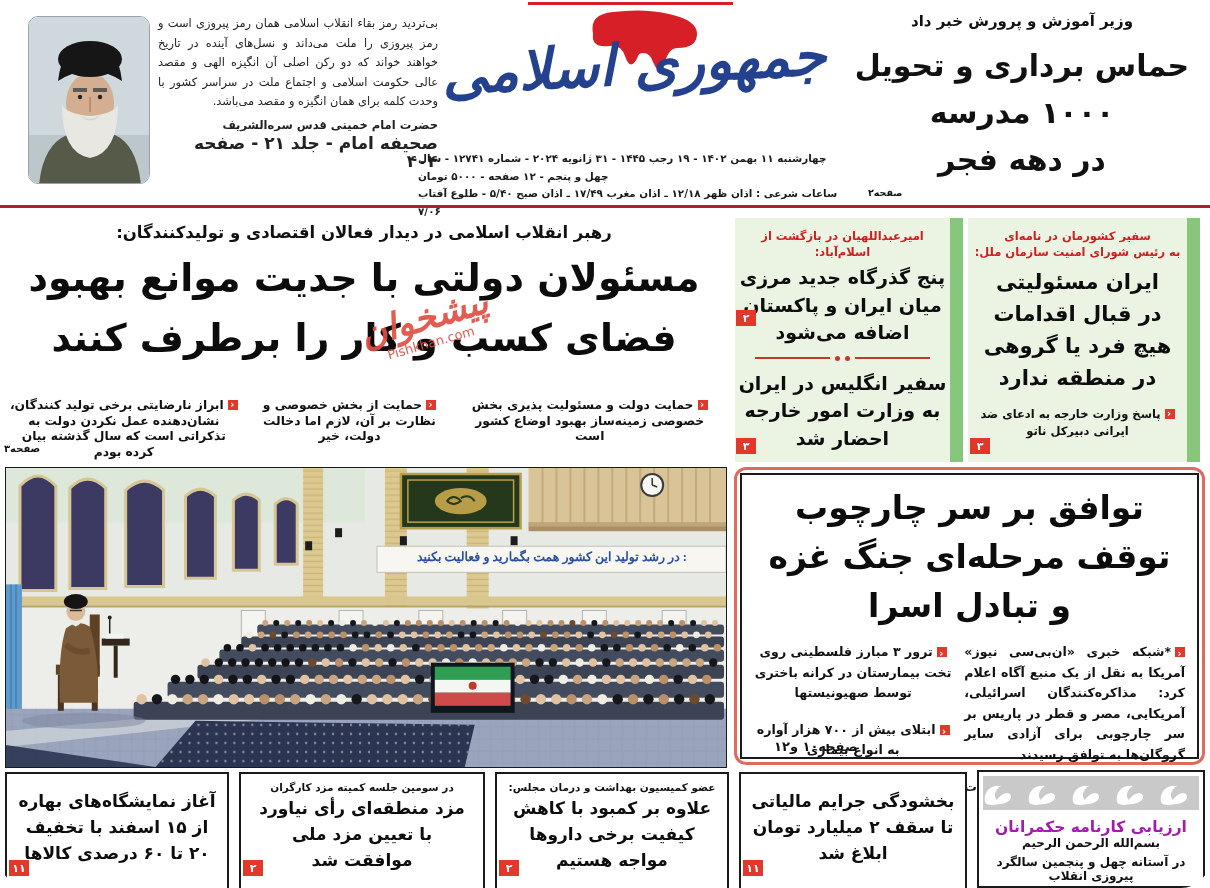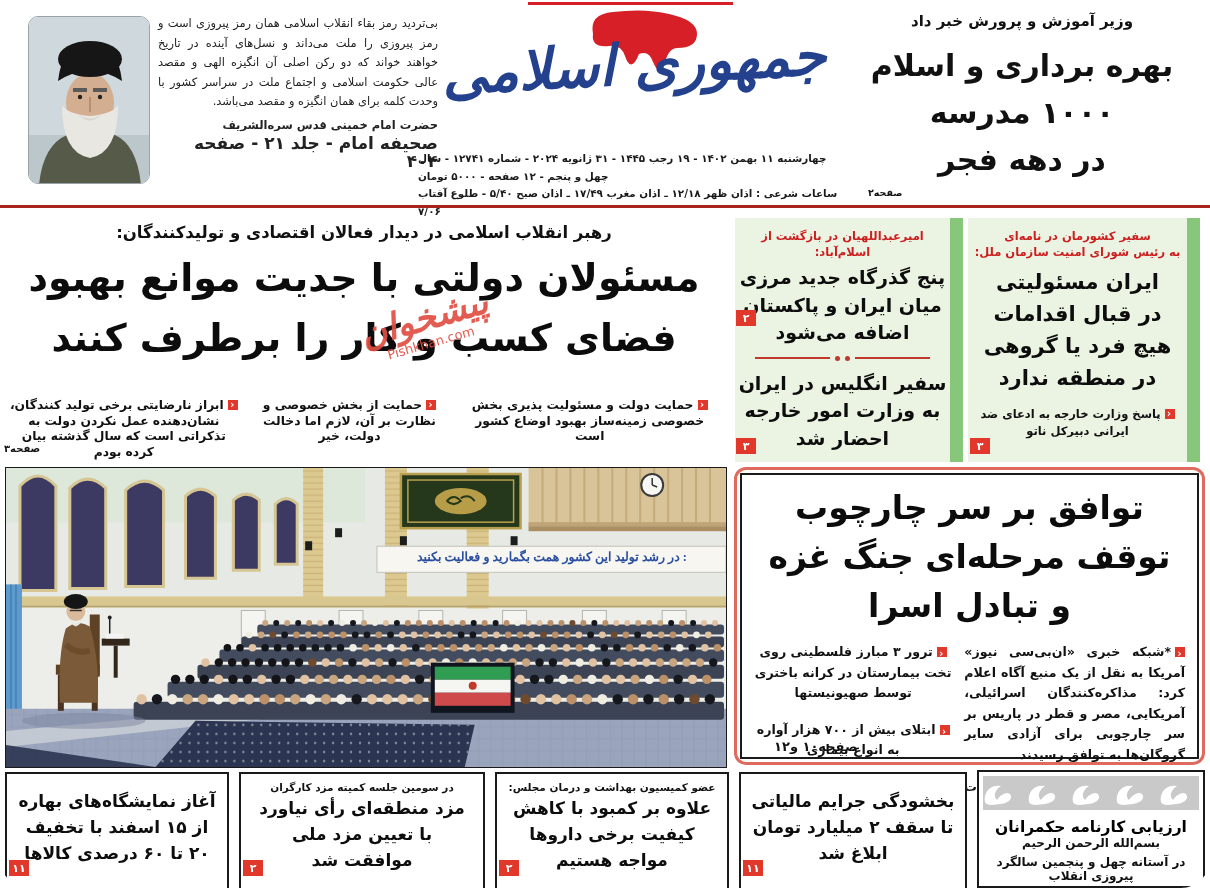--- a/index.html
+++ b/index.html
@@ -90,21 +90,21 @@
 
   
   .bbox { position:absolute; top:772px; height:132px; border:2px solid #1a1a1a; background:#fff;
           direction:rtl; text-align:center; }
   .bbox .k { font-size:10.5px; font-weight:bold; margin-top:7px; }
   .bbox .t { font-size:17px; font-weight:bold; line-height:26px; color:#0d0d0d; }
   .mt14 { margin-top:14px; } .mt2 { margin-top:2px; }
   .b5 { left:977px; top:770px; width:228px; height:118px; border:2px solid #1a1a1a; position:absolute;
         background:#fff; text-align:center; direction:rtl; }
   .b5head { margin:4px; height:34px; background:#c9c9c9; overflow:hidden; }
-  .b5title { color:#000000; font-size:15.5px; font-weight:bold; margin-top:8px; }
+  .b5title { color:#a21caf; font-size:15.5px; font-weight:bold; margin-top:8px; }
   .b5bism { font-size:12px; font-weight:bold; }
   .b5partial { font-size:12px; font-weight:bold; margin-top:5px; }
 </style>
 </head>
 <body>
 
 <div class="page">
 
   <div class="abs khomeini-photo">
     <svg viewBox="0 0 122 168" width="122" height="168">
@@ -138,21 +138,21 @@
     </svg>
     <div class="mast-title">جمهوری اسلامی</div>
   </div>
   <div class="abs mast-dates">
     <div>چهارشنبه ۱۱ بهمن ۱۴۰۲ - ۱۹ رجب ۱۴۴۵ - ۳۱ ژانویه ۲۰۲۴ - شماره ۱۲۷۴۱ - سال چهل و پنجم - ۱۲ صفحه - ۵۰۰۰ تومان</div>
     <div>ساعات شرعی : اذان ظهر ۱۲/۱۸ ـ اذان مغرب ۱۷/۴۹ ـ اذان صبح ۵/۴۰ - طلوع آفتاب ۷/۰۶</div>
   </div>
 
   <div class="abs top-story">
     <div class="kicker">وزیر آموزش و پرورش خبر داد</div>
-    <div class="t">بهره برداری و اسلام</div>
+    <div class="t">حماس برداری و تحویل</div>
     <div class="t">۱۰۰۰ مدرسه</div>
     <div class="t">در دهه فجر</div>
     <div class="pref">صفحه۲</div>
   </div>
 
   <div class="abs red-rule"></div>
 
   <div class="abs lead">
     <div class="kicker">رهبر انقلاب اسلامی در دیدار فعالان اقتصادی و تولیدکنندگان:</div>
     <div class="t1">مسئولان دولتی با جدیت موانع بهبود</div>

